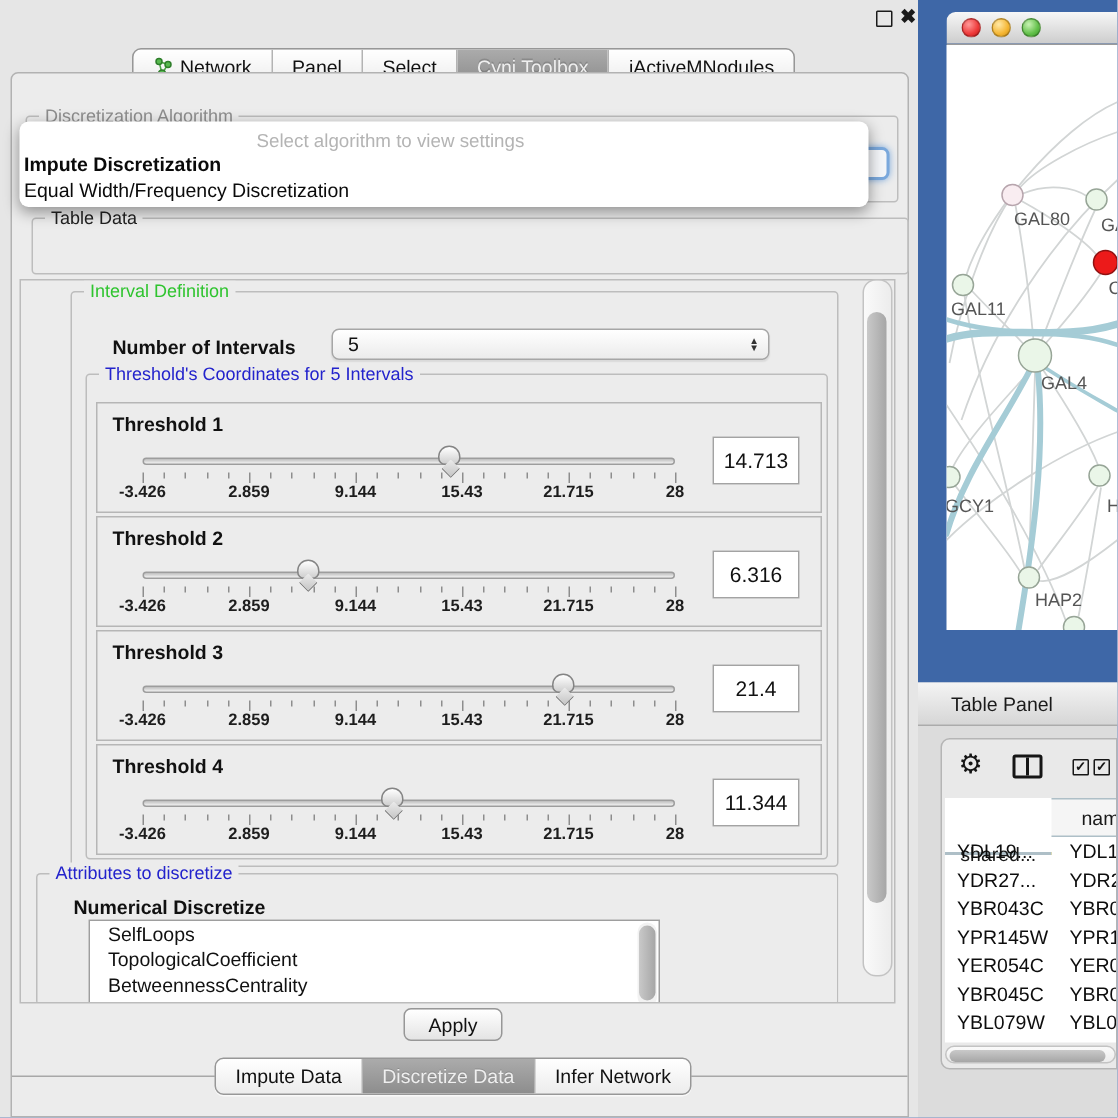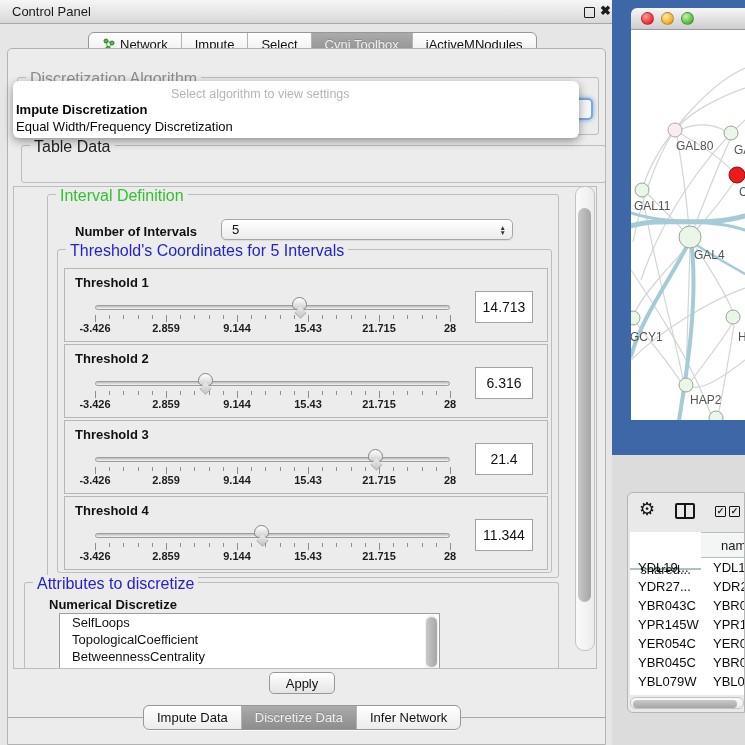--- a/index.html
+++ b/index.html
@@ -23,21 +23,21 @@
   .seg-item:first-child { border-left:none; }
   .seg-item.sel { background:linear-gradient(#ababab,#8d8d8d); color:#efefef;
     text-shadow:0 -1px 0 rgba(0,0,0,.15); }
 
   #cp-content { left:7px; top:48px; width:599px; height:697px; background:#ececec;
     border:1px solid #b2b2b2; border-radius:5px 5px 0 0; }
   
 
   .group { position:absolute; border:1px solid #bdbdbd; border-radius:3px; }
   .group-title { position:absolute; top:-8px; left:8px; background:#ececec; padding:0 4px;
-    font-size:16px; color:#222; white-space:nowrap; }
+    font-size:12px; color:#222; white-space:nowrap; }
 
   .combo { position:absolute; border:1px solid #a6a6a6; border-radius:5px;
     background:linear-gradient(#ffffff,#ebebeb); display:flex; align-items:center;
     font-size:13px; color:#111; padding-left:10px; box-shadow:0 1px 1px rgba(0,0,0,.08); }
   .combo-arrows { margin-left:auto; margin-right:6px; display:flex; flex-direction:column;
     align-items:center; font-size:6.5px; line-height:5px; color:#333; }
 
   #algo-focus-combo { border:2px solid #7aa8dc; box-shadow:0 0 5px #7aa8dc; background:#f4f6f9; }
 
   #algo-popup { left:5px; top:32px; width:566px; height:57px; background:#ffffff;
@@ -105,38 +105,35 @@
   .tp-cell { font-size:13px; color:#0d0d0d; line-height:19px; white-space:nowrap; overflow:hidden; }
   #tp-hscroll { left:2px; top:204px; width:114px; height:12px;
     background:linear-gradient(#fafafa,#ececec); border:1px solid #c3c3c3; border-radius:6px; }
   #tp-hscroll-thumb { position:absolute; left:2px; top:1.5px; width:104px; height:8px;
     background:linear-gradient(#c9c9c9,#a6a6a6); border-radius:5px; }
 </style>
 </head>
 <body>
 
 <div class="abs" id="control-panel">
-  <div class="abs" id="cp-titlebar">
-    <span>Control Panel</span>
-  </div>
   <div class="abs" id="cp-float"></div>
   <div class="abs" id="cp-close">✖</div>
 
   <div class="abs seg" id="top-tabs" style="left:88px; top:32px;">
       <div class="seg-item">
         <svg width="13" height="14" viewBox="0 0 13 14">
           <path d="M4 3 L10 5 M4 3 L6 11 M10 5 L6 11" stroke="#4aa545" stroke-width="1"></path>
           <circle cx="4" cy="3" r="2" fill="#57b94f" stroke="#2e7d2a"></circle>
           <circle cx="10" cy="5" r="2" fill="#57b94f" stroke="#2e7d2a"></circle>
           <circle cx="6" cy="11" r="2.4" fill="#57b94f" stroke="#2e7d2a"></circle>
         </svg>
         <span>Network</span>
       </div>
       <div class="seg-item">
-        <span>Impute</span>
+        <span>Panel</span>
       </div>
       <div class="seg-item">
         <span>Select</span>
       </div>
       <div class="seg-item sel">
         <span>Cyni Toolbox</span>
       </div>
       <div class="seg-item">
         <span>jActiveMNodules</span>
       </div>
@@ -416,20 +413,23 @@
         <text x="-1" y="311" font-size="12" fill="#555555" font-family="Liberation Sans, sans-serif">GCY1</text>
         <circle cx="102" cy="287" r="7" fill="#eaf6e8" stroke="#97a597" stroke-width="1"></circle>
         <text x="107" y="311" font-size="12" fill="#555555" font-family="Liberation Sans, sans-serif">H</text>
         <circle cx="55" cy="355" r="7" fill="#eaf6e8" stroke="#97a597" stroke-width="1"></circle>
         <text x="59" y="374" font-size="12" fill="#555555" font-family="Liberation Sans, sans-serif">HAP2</text>
         <circle cx="85" cy="388" r="7" fill="#eaf6e8" stroke="#97a597" stroke-width="1"></circle>
       </svg></div>
 </div>
 
 <div class="abs" id="table-dock">
+  <div class="abs" id="tp-titlebar">
+    <span>Table Panel</span>
+  </div>
   <div class="abs" id="tp-container">
     <span class="abs" id="tp-gear">⚙</span>
     <span class="abs" id="tp-split"></span>
     <span class="abs tp-check" style="left:87px;">✓</span>
     <span class="abs tp-check" style="left:101px;">✓</span>
 
     <div class="abs" id="tp-table">
       <div id="tp-header">
         <div class="tp-hcell" style="width:79px; background:#fde047; justify-content:center;margin-top:36px;">shared...</div>
         <div class="tp-hcell" style="width:45px; background:#f5f5f5; border-left:none; padding-left:20px;">name</div>

